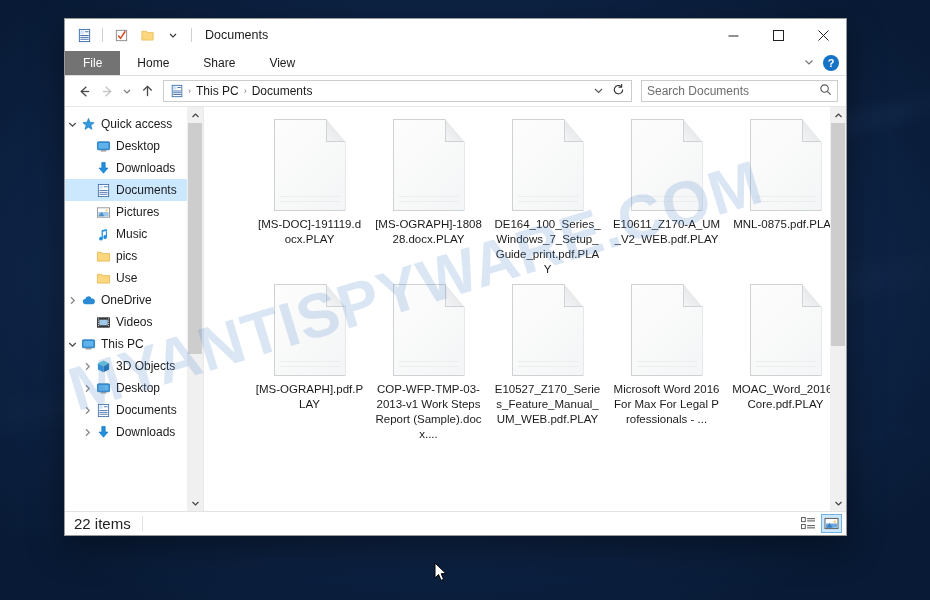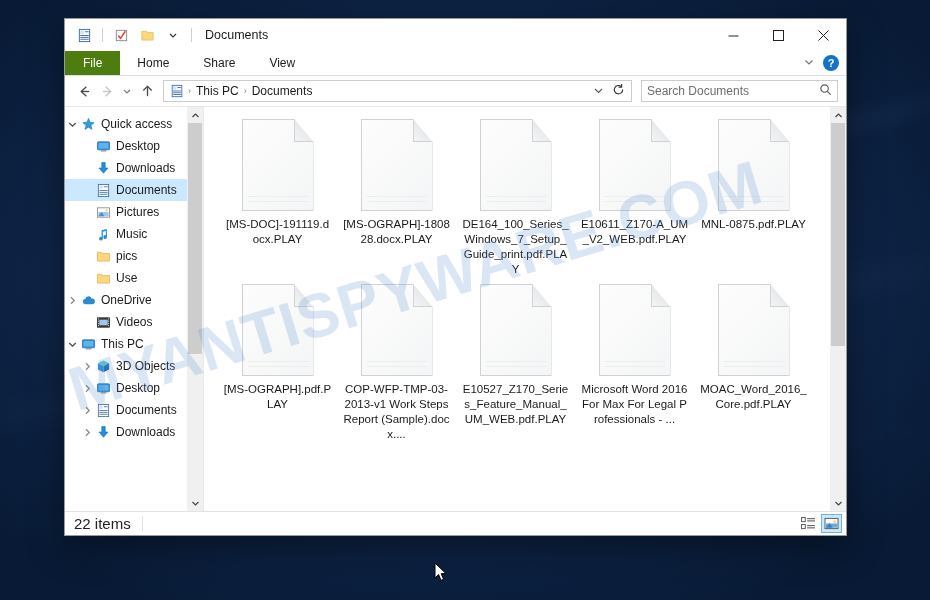--- a/index.html
+++ b/index.html
@@ -61,21 +61,21 @@
     display: flex; align-items: stretch;
     border-bottom: 1px solid #dedede;
     background: #fff;
   }
   .tab {
     font-size: 12px; color: #1b1b1b;
     padding: 0 17px;
     display: flex; align-items: center;
   }
   .tab.file {
-    background: #4d7c0f; color: #fff;
+    background: #737373; color: #fff;
     padding: 0 18px;
   }
   .ribbon-right { margin-left: auto; display: flex; align-items: center; padding-right: 7px; gap: 8px; }
   .help-btn {
     width: 16px; height: 16px; border-radius: 50%;
     background: #1473c4; color: #fff;
     font-size: 11px; font-weight: bold;
     display: flex; align-items: center; justify-content: center;
   }
 
@@ -108,21 +108,21 @@
   .addr-chev { color: #555; font-size: 9px; padding: 0 6px; }
   .addr-refresh { font-size: 12px; color: #333; padding: 0 4px 0 2px; }
   .searchbox {
     width: 197px; height: 22px; margin-left: 8px;
     border: 1px solid #cccccc; background: #fff;
     display: flex; align-items: center; padding: 0 5px;
   }
   .search-ph { font-size: 12px; color: #6d6d6d; flex: 1 1 auto; }
 
   
-  .content { flex: 1 1 auto; display: flex; min-height: 0; border-top: 1px solid #e6e6e6; }
+  .content { flex: 1 1 auto; display: flex; min-height: 0; border-top: 1px solid #e6e6e6; gap: 32px; }
 
   
   .sidebar {
     width: 139px; flex: 0 0 139px;
     background: #fff; position: relative;
     overflow: hidden;
     border-right: 1px solid #e9e9e9;
   }
   .navlist { padding-top: 6px; }
   .navitem {

